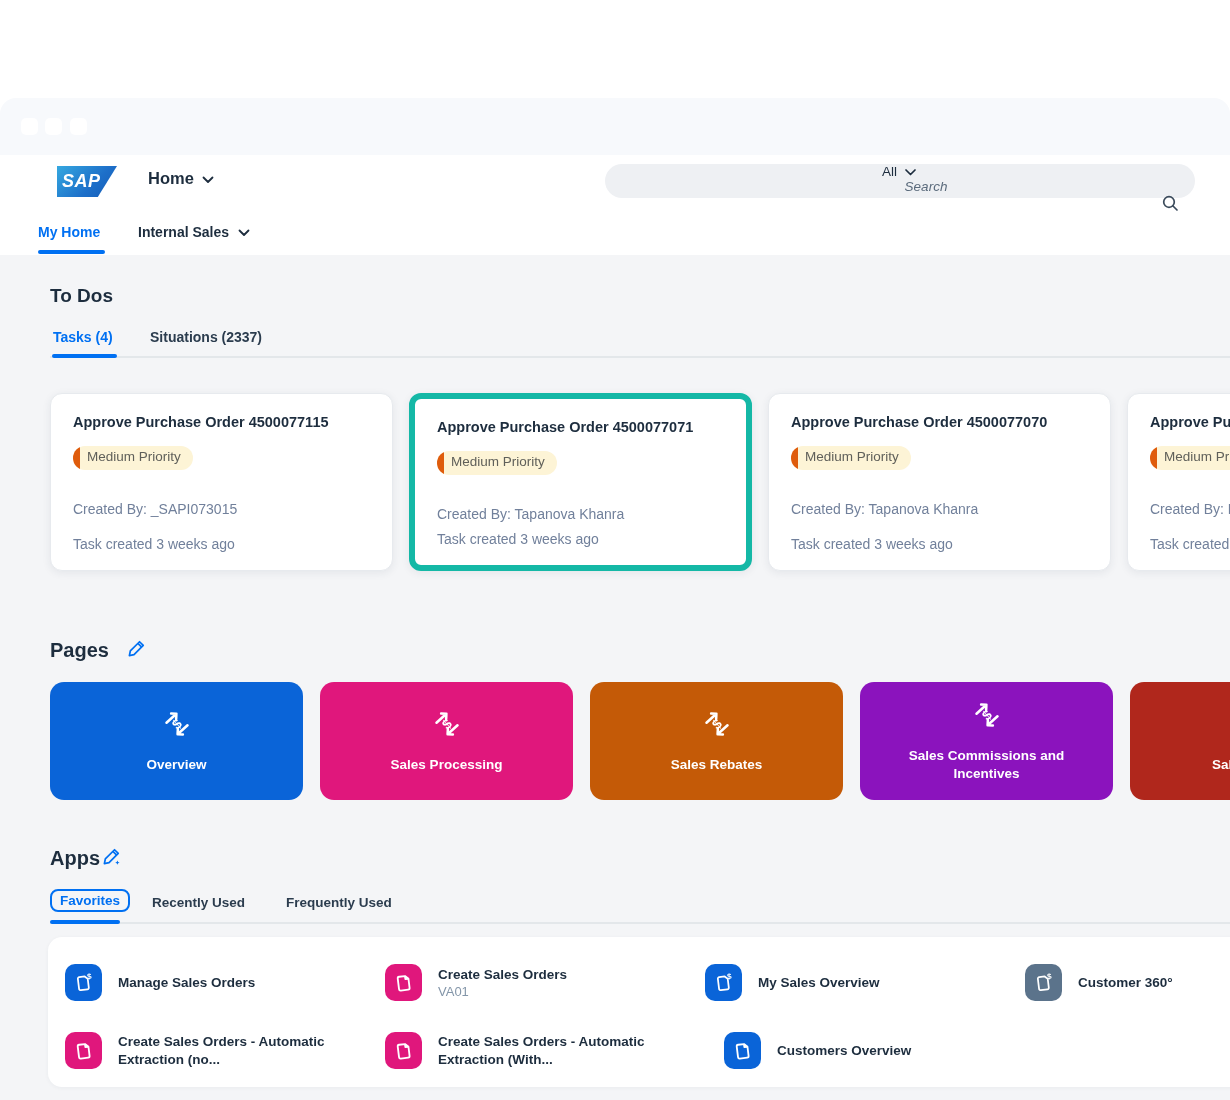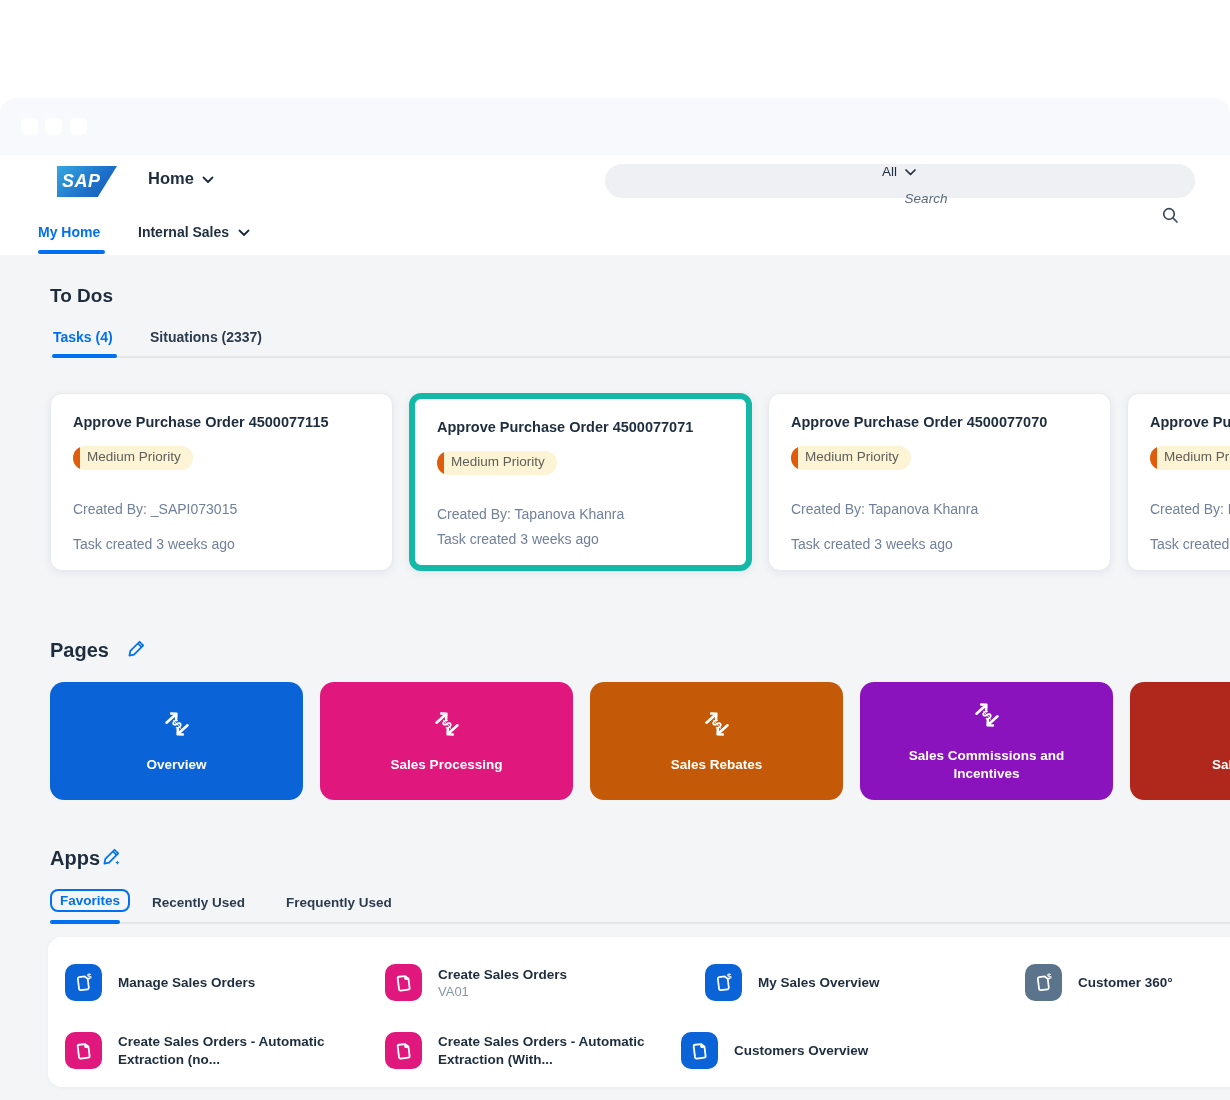--- a/index.html
+++ b/index.html
@@ -19,21 +19,21 @@
     background:linear-gradient(135deg,#35a8e0 0%,#1d6fc9 60%,#155bb5 100%);
     clip-path:polygon(0 0,100% 0,68% 100%,0 100%);
     color:#fff; font-weight:bold; font-style:italic; font-size:18px;
     display:flex; align-items:center; padding-left:5px; letter-spacing:.5px; }
   .page-title { position:absolute; left:148px; top:14px; display:flex; align-items:center; gap:8px;
     font-size:16.5px; font-weight:bold; color:#1d2d3e; cursor:pointer; }
   .searchbar { position:absolute; left:605px; top:9px; width:590px; height:34px;
     background:#eef0f3; border-radius:17px; display:flex; align-items:center; padding:0 16px;flex-direction:column; }
   .search-scope { display:flex; align-items:center; gap:8px; font-size:13.5px; color:#1d2d3e;
     padding:0 8px 0 6px; cursor:pointer; }
-  .search-placeholder { font-size:13.5px; font-style:italic; color:#5b6b7c; margin-left:52px; flex:1;margin-top:12px; }
+  .search-placeholder { font-size:13.5px; font-style:italic; color:#5b6b7c; margin-left:52px; flex:1; }
   .search-btn { margin-left:auto; display:flex; align-items:center; cursor:pointer; }
 
   .navtabs { position:absolute; left:0; top:62px; width:1230px; height:38px; }
   .navtab { position:absolute; font-size:14px; font-weight:bold; color:#1d2d3e; cursor:pointer;
     display:flex; align-items:center; gap:9px; top:7px; }
   .navtab.active { color:#0070f2; }
   .navtab-underline { position:absolute; left:38px; top:33px; width:67px; height:3.5px;
     border-radius:2px; background:#0070f2; }
 
   
@@ -358,21 +358,21 @@
                 <path d="M7.6 4.6 h6.4 L17.4 8 v10 a1.8 1.8 0 0 1 -1.8 1.8 H7.6 A1.8 1.8 0 0 1 5.8 18 V6.4 A1.8 1.8 0 0 1 7.6 4.6 Z" fill="none" stroke="#fff" stroke-width="2" stroke-linejoin="round"></path>
                 <path d="M14 4.6 V8 h3.4" fill="none" stroke="#fff" stroke-width="2" stroke-linejoin="round"></path>
               </g>
             </svg>
         </span>
         <div class="app-texts">
           <span class="app-label">Create Sales Orders - Automatic Extraction (With...</span>
         </div>
       </div>
 
-      <div class="app-item" style="left:633px; top:95px;">
+      <div class="app-item" style="left:676px; top:95px;">
         <span class="app-icon" style="background: rgb(10, 100, 216);">
           <svg width="22" height="22" viewBox="0 0 24 24">
               <g transform="rotate(-7 12 12)">
                 <path d="M7.6 4.6 h6.4 L17.4 8 v10 a1.8 1.8 0 0 1 -1.8 1.8 H7.6 A1.8 1.8 0 0 1 5.8 18 V6.4 A1.8 1.8 0 0 1 7.6 4.6 Z" fill="none" stroke="#fff" stroke-width="2" stroke-linejoin="round"></path>
                 <path d="M14 4.6 V8 h3.4" fill="none" stroke="#fff" stroke-width="2" stroke-linejoin="round"></path>
               </g>
             </svg>
         </span>
         <div class="app-texts">
           <span class="app-label">Customers Overview</span>

